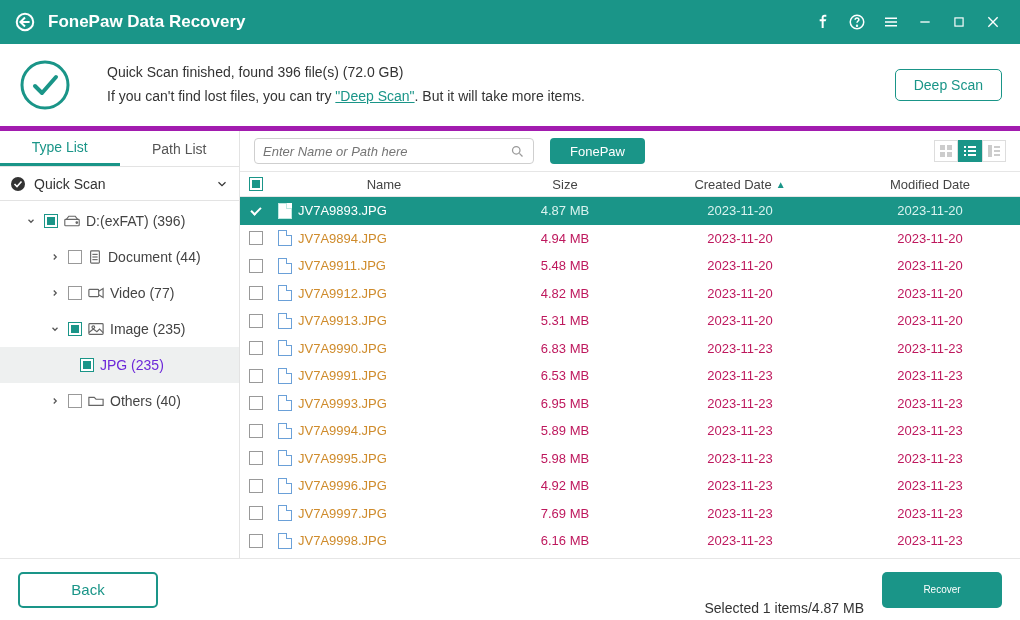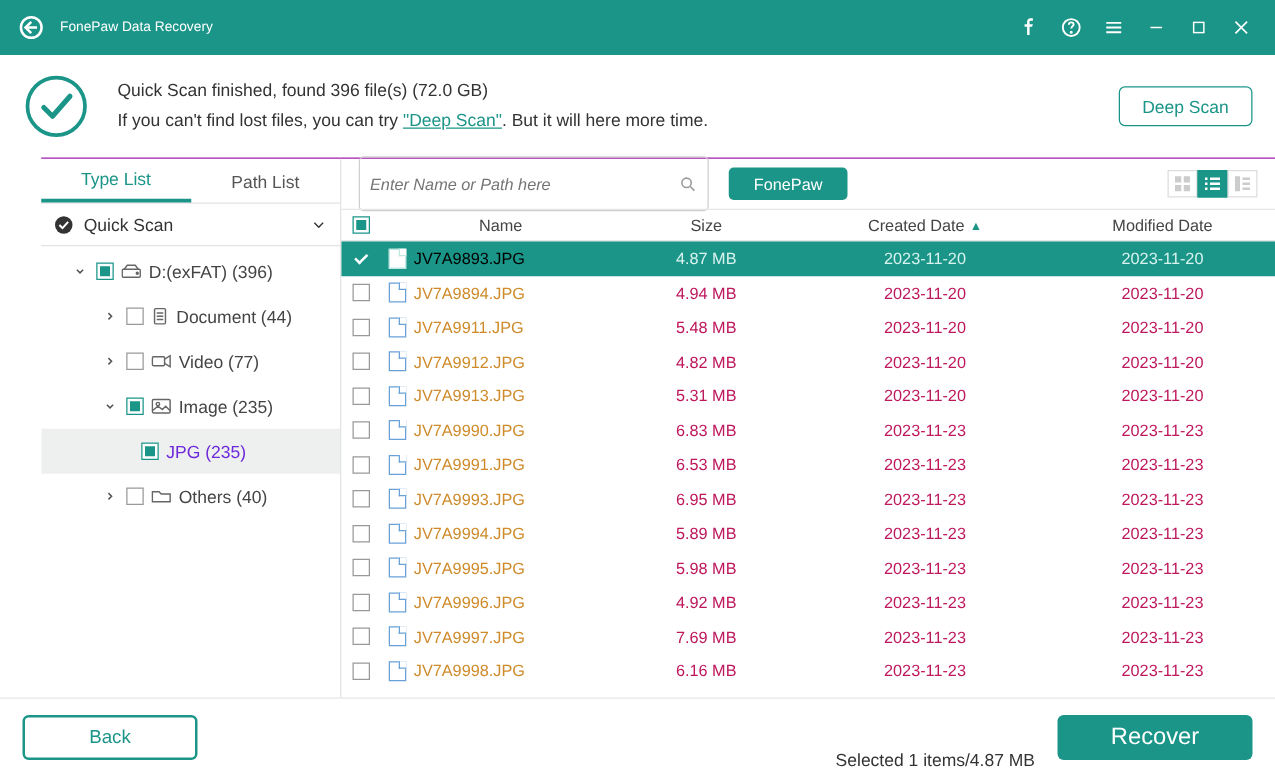--- a/index.html
+++ b/index.html
@@ -2,35 +2,35 @@
 <html><head>
 <meta charset="utf-8">
 <style>
   * { box-sizing: border-box; margin: 0; padding: 0; font-family: -apple-system, "Segoe UI", Arial, sans-serif; }
   html, body { width: 1020px; height: 620px; overflow: hidden; background: #fff; }
   .root { width: 1020px; height: 620px; display: flex; flex-direction: column; }
 
   
   .titlebar { height: 44px; background: #1a9588; display: flex; align-items: center; color: #fff; padding: 0 10px; }
   .titlebar .logo { width: 26px; height: 26px; margin: 0 10px 0 2px; display:flex; align-items:center; justify-content:center; }
-  .titlebar .title { font-size: 11px; font-weight: 400; }
+  .titlebar .title { font-size: 17px; font-weight: 700; }
   .titlebar .spacer { flex: 1; }
   .titlebar .wbtn { width: 34px; height: 44px; display: flex; align-items: center; justify-content: center; cursor: pointer; }
   .titlebar svg { stroke: #fff; }
 
   
   .status { height: 82px; display: flex; align-items: center; padding: 0 18px; }
   .status .circle { width: 54px; height: 54px; margin-right: 22px; display:flex; align-items:center; justify-content:center; }
-  .status .txt { font-size: 14px; color: #333; line-height: 1.7; }
+  .status .txt { font-size: 14px; color: #333; line-height: 1.7; margin-left: 13px; }
   .status .txt a { color: #1a9588; }
   .status .spacer { flex: 1; }
   .deep-scan { border: 1px solid #1a9588; color: #1a9588; background: #fff; border-radius: 5px; padding: 7px 18px; font-size: 14px; cursor: pointer; }
 
   
-  .main { flex: 1; display: flex; min-height: 0; border-top: 1px solid #a21caf; margin-left: 33px; }
+  .main { flex: 1; display: flex; min-height: 0; border-top: 5px solid #a21caf; }
 
   
   .sidebar { width: 240px; border-right: 1px solid #e3e3e3; display: flex; flex-direction: column; font-size: 14px; color: #333; }
   .tabs { display: flex; height: 36px; border-bottom: 1px solid #e3e3e3; }
   .tab { flex: 1; display: flex; align-items: center; justify-content: center; cursor: pointer; font-size: 14px; color: #555; }
   .tab.active { color: #1a9588; border-bottom: 3px solid #1a9588; font-weight: 500; }
   .tree { flex: 1; overflow-y: auto; padding-top: 2px; }
   .qs-row { display:flex; align-items:center; height:34px; padding: 0 10px; border-bottom:1px solid #e3e3e3; }
   .qs-row .chev { margin-left:auto; }
   .node { display: flex; align-items: center; height: 36px; padding-left: 24px; cursor: pointer; gap: 6px; }
@@ -41,56 +41,56 @@
   .cb { width: 14px; height: 14px; border: 1px solid #999; background: #fff; display: inline-block; }
   .cb.checked { background: #1a9588; border-color: #1a9588; position: relative; }
   .cb.checked::after { content:""; position:absolute; left:3px; top:0px; width:4px; height:8px; border:solid #fff; border-width:0 2px 2px 0; transform:rotate(45deg); }
   .cb.indet { background:#fff; border-color:#1a9588; position:relative; }
   .cb.indet::after { content:""; position:absolute; left:2px; top:2px; right:2px; bottom:2px; background:#1a9588; }
   .disclose { width: 14px; display:flex; align-items:center; justify-content:center; color:#555; }
 
   
   .content { flex: 1; display: flex; flex-direction: column; min-width: 0; }
   .toolbar { height: 40px; display: flex; align-items: center; padding: 6px 14px; gap: 16px; }
-  .search { flex: 0 0 280px; display: flex; align-items: center; border: 1px solid #cfcfcf; border-radius: 4px; height: 44px; padding: 0 8px; }
+  .search { flex: 0 0 280px; display: flex; align-items: center; border: 1px solid #cfcfcf; border-radius: 4px; height: 26px; padding: 0 8px; }
   .search input { border: none; outline: none; flex: 1; font-size: 13px; font-style: italic; color: #777; }
   .filter-btn { background: #1a9588; color: #fff; border: none; border-radius: 4px; height: 26px; padding: 0 20px; font-size: 13px; cursor: pointer; }
   .viewbtns { margin-left: auto; display:flex; gap:0; }
   .vbtn { width:24px; height:22px; display:flex; align-items:center; justify-content:center; border:1px solid #ddd; cursor:pointer; }
   .vbtn.active { background:#1a9588; border-color:#1a9588; }
   .vbtn svg { display:block; }
 
   .thead { display: flex; align-items: center; height: 26px; border-top: 1px solid #e6e6e6; border-bottom: 1px solid #e6e6e6; font-size: 13px; color: #444; }
   .col-chk { width: 32px; display:flex; align-items:center; justify-content:center; }
   .col-name { flex: 1.3; padding-left: 6px; }
   .col-size { width: 150px; text-align: center; }
   .col-created { width: 200px; text-align: center; position:relative; }
   .col-modified { width: 180px; text-align: center; }
   .sort-ind { color:#1a9588; font-size:10px; margin-left:4px; position:relative; top:-1px; }
 
   .rows { flex: 1; overflow-y: auto; }
   .row { display: flex; align-items: center; height: 27.5px; font-size: 13px; color: #cf8b2b; }
   .row .col-size, .row .col-created, .row .col-modified { color: #be185d; }
   .row.selected { background: #1a9588; color: #cfe; }
   .row.selected .col-size, .row.selected .col-created, .row.selected .col-modified { color: #d9f3ef; }
-  .row.selected .fname { color: #000000; }
+  .row.selected .fname { color: #ffffff; }
   .row .fname { display:flex; align-items:center; gap:6px; }
   .ficon { width:14px; height:16px; background:#fff; border:1px solid #6aa0d8; position:relative; }
   .ficon::before { content:""; position:absolute; right:-1px; top:-1px; width:5px; height:5px; background:#fff; border-left:1px solid #6aa0d8; border-bottom:1px solid #6aa0d8; }
   .row.selected .ficon { border-color:#bfe8e1; }
   .row.selected .ficon::before { border-color:#bfe8e1; }
   .rows::-webkit-scrollbar { width: 10px; }
   .rows::-webkit-scrollbar-thumb { background:#1a9588; border-radius:5px; }
   .rows::-webkit-scrollbar-track { background:#eee; }
 
   
   .footer { height: 62px; border-top: 1px solid #e6e6e6; display: flex; align-items: center; padding: 0 18px; gap: 18px; }
   .back-btn { border: 2px solid #1a9588; color: #1a9588; background:#fff; border-radius: 5px; width: 140px; height: 36px; font-size: 15px; cursor:pointer; }
   .selected-info { margin-left:auto; font-size: 14px; color:#333;margin-top:36px; }
-  .recover-btn { background:#1a9588; color:#fff; border:none; border-radius:5px; width: 156px; height: 36px; font-size: 19px; cursor:pointer; }
+  .recover-btn { background:#1a9588; color:#fff; border:none; border-radius:5px; width: 120px; height: 36px; font-size: 10px; cursor:pointer; }
 
   .ico { display:inline-flex; align-items:center; justify-content:center; }
 
 </style>
 </head>
 <body>
 
 <div class="root">
 
   <div class="titlebar">
@@ -145,21 +145,21 @@
       <svg width="54" height="54" viewBox="0 0 54 54">
           <circle cx="27" cy="27" r="23" fill="none" stroke="#1a9588" stroke-width="3"></circle>
           <path d="M17 28 L24 35 L38 19" fill="none" stroke="#1a9588" stroke-width="4" stroke-linecap="round" stroke-linejoin="round"></path>
         </svg>
     </span>
     <div class="txt">
       <div>
         <span>Quick Scan finished, found </span><span>396</span><span> file(s) (</span><span>72.0 GB</span><span>)</span>
       </div>
       <div>
-        <span>If you can't find lost files, you can try </span><a href="#">"Deep Scan"</a><span>. But it will here more time.</span>
+        <span>If you can't find lost files, you can try </span><a href="#">"Deep Scan"</a><span>. But it will take more items.</span>
       </div>
     </div>
     <span class="spacer"></span>
     <button class="deep-scan">Deep Scan</button>
   </div>
 
   <div class="main">
 
     <div class="sidebar">
       <div class="tabs">

